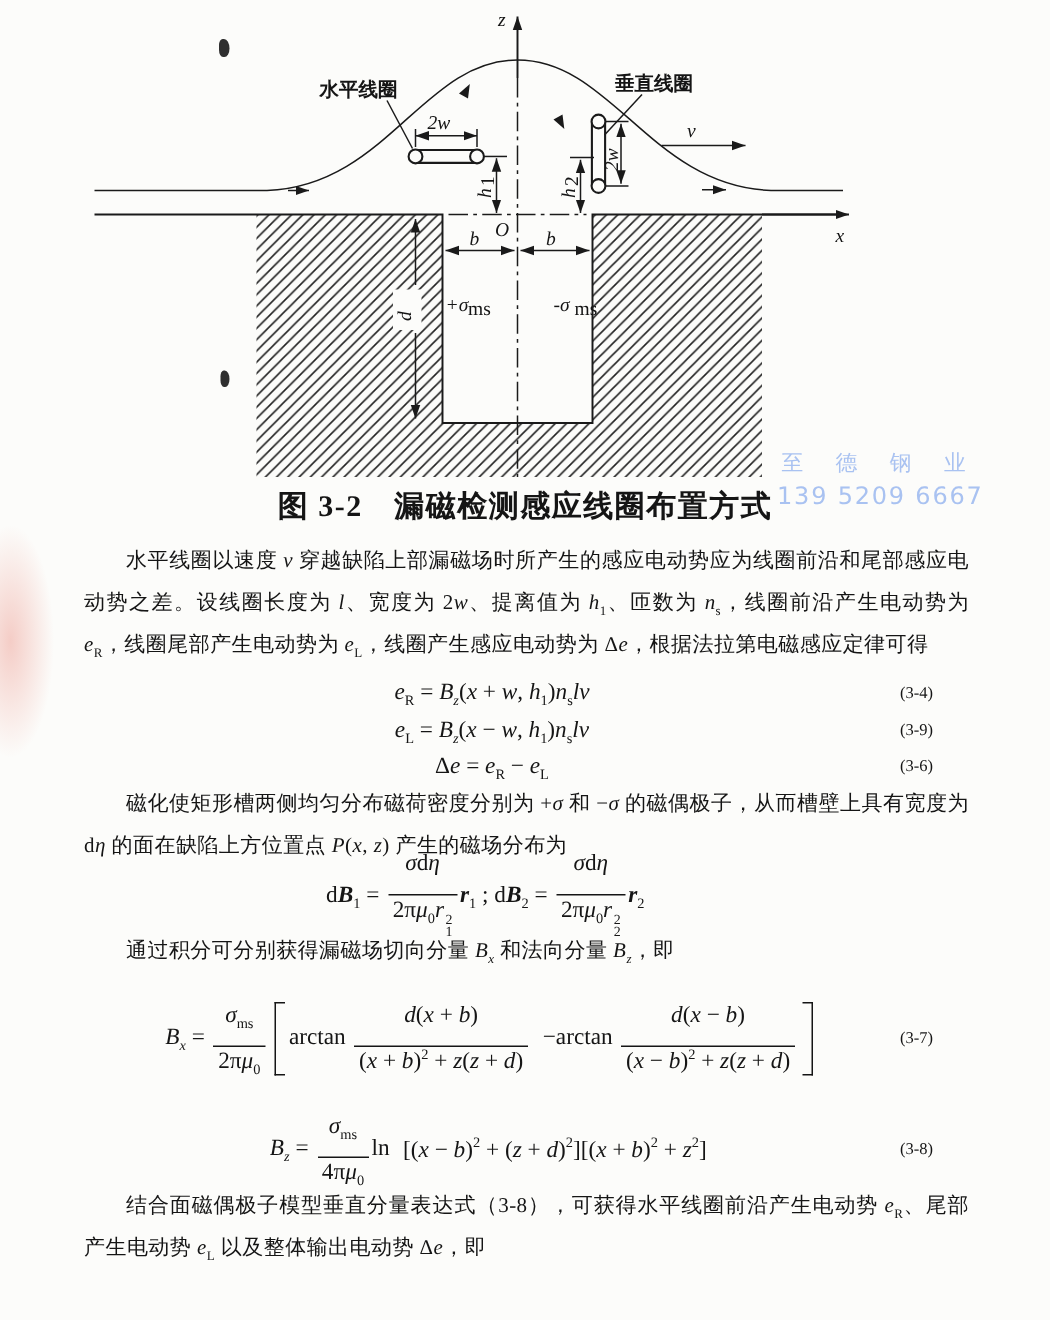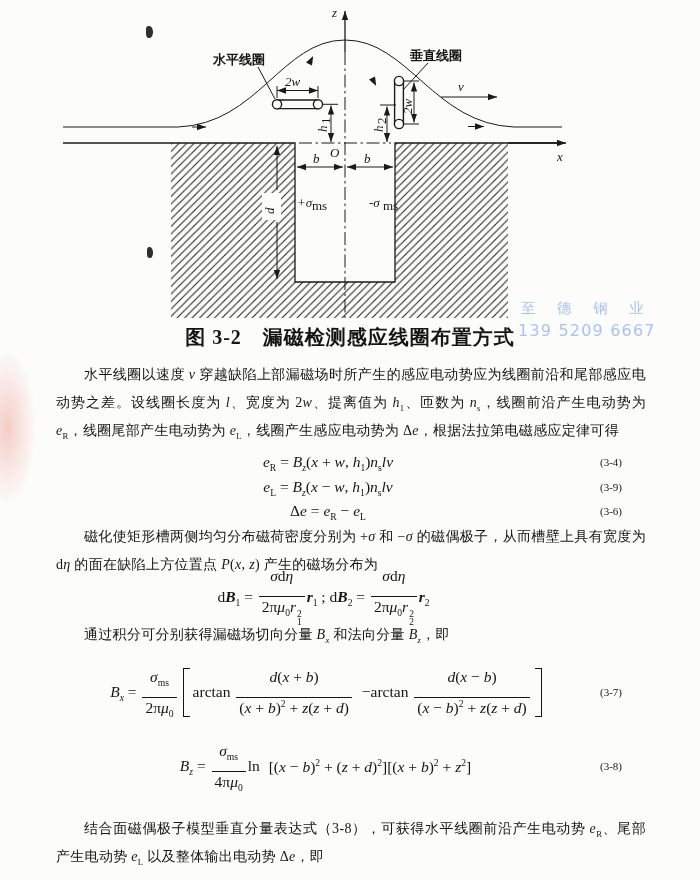--- a/index.html
+++ b/index.html
@@ -245,15 +245,15 @@
             <span class="den">4π<i>μ</i><sub>0</sub></span>
           </span>
           <span class="fn">ln </span>
           <span class="frac">
             <span class="den">[(<i>x</i> − <i>b</i>)<sup>2</sup> + (<i>z</i> + <i>d</i>)<sup>2</sup>][(<i>x</i> + <i>b</i>)<sup>2</sup> + <i>z</i><sup>2</sup>]</span>
           </span>
         </span></span>
     <span class="eqno">(3-8)</span>
   </div>
 
-  <p class="para" style="top:791px;margin-top:24px;">结合面磁偶极子模型垂直分量表达式（3-8），可获得水平线圈前沿产生电动势 <i>e</i><sub>R</sub>、尾部产生电动势 <i>e</i><sub>L</sub> 以及整体输出电动势 Δ<i>e</i>，即</p>
+  <p class="para" style="top:791px;">结合面磁偶极子模型垂直分量表达式（3-8），可获得水平线圈前沿产生电动势 <i>e</i><sub>R</sub>、尾部产生电动势 <i>e</i><sub>L</sub> 以及整体输出电动势 Δ<i>e</i>，即</p>
 
 </div>
 
 </body></html>

